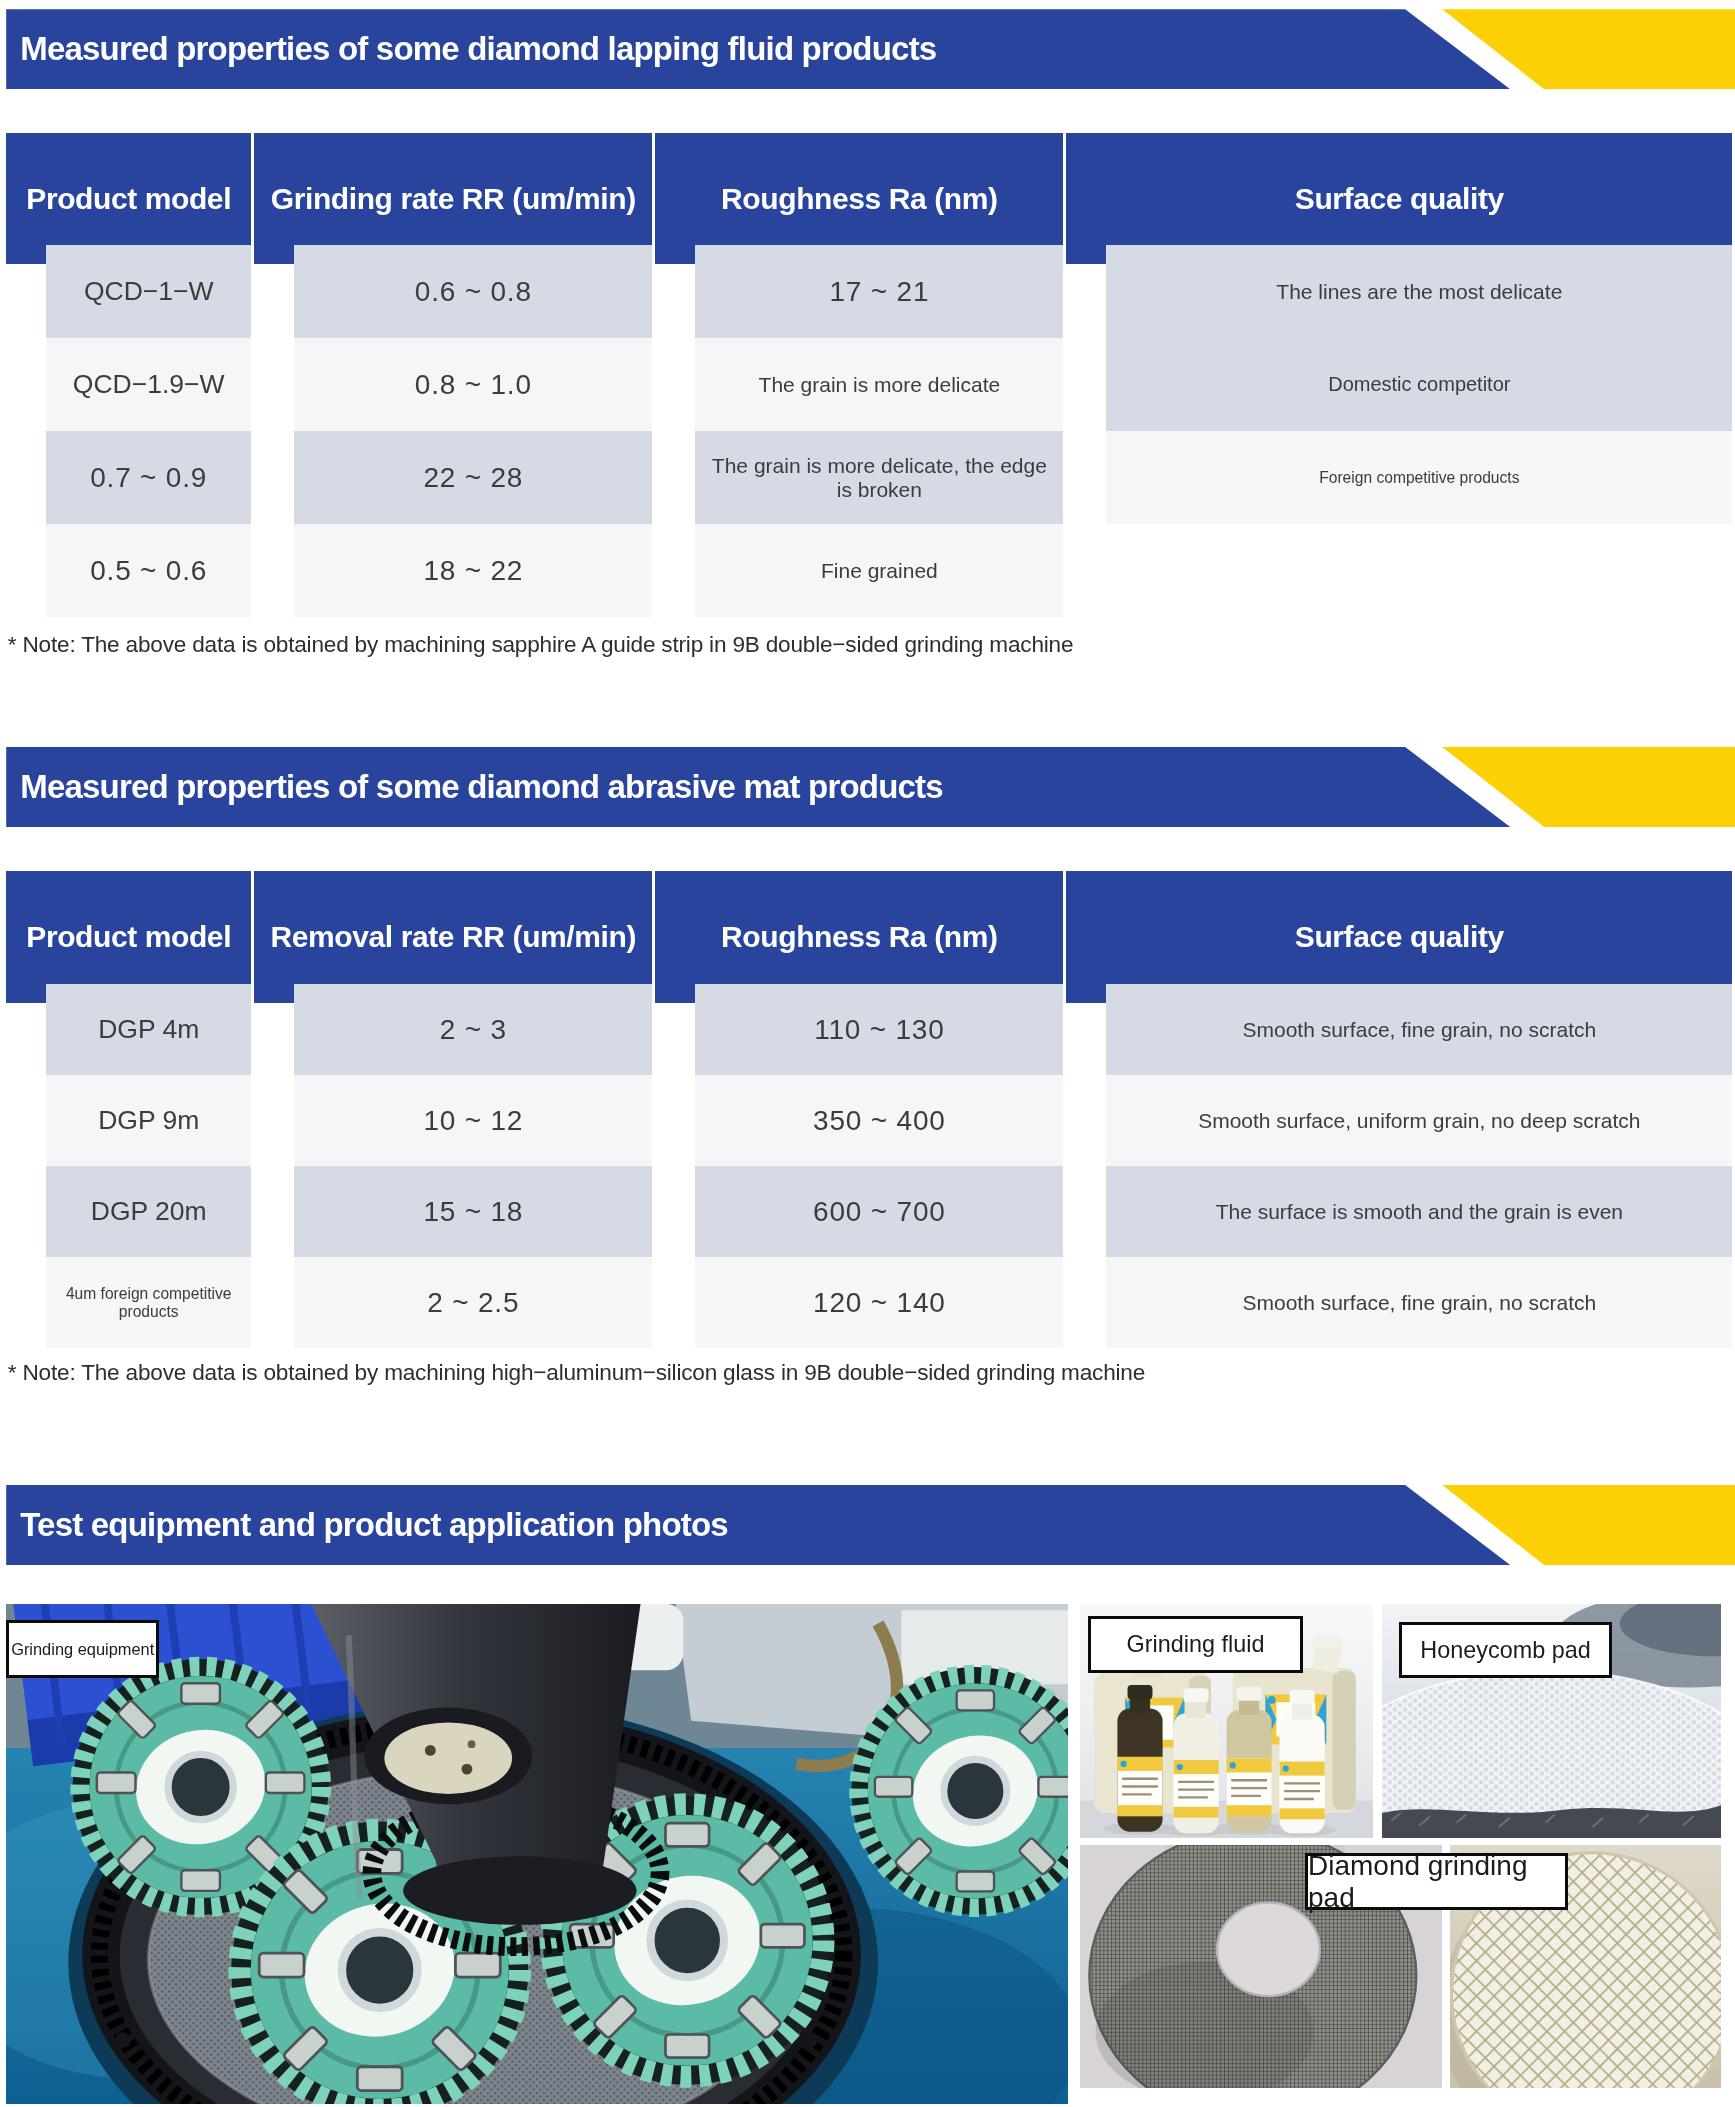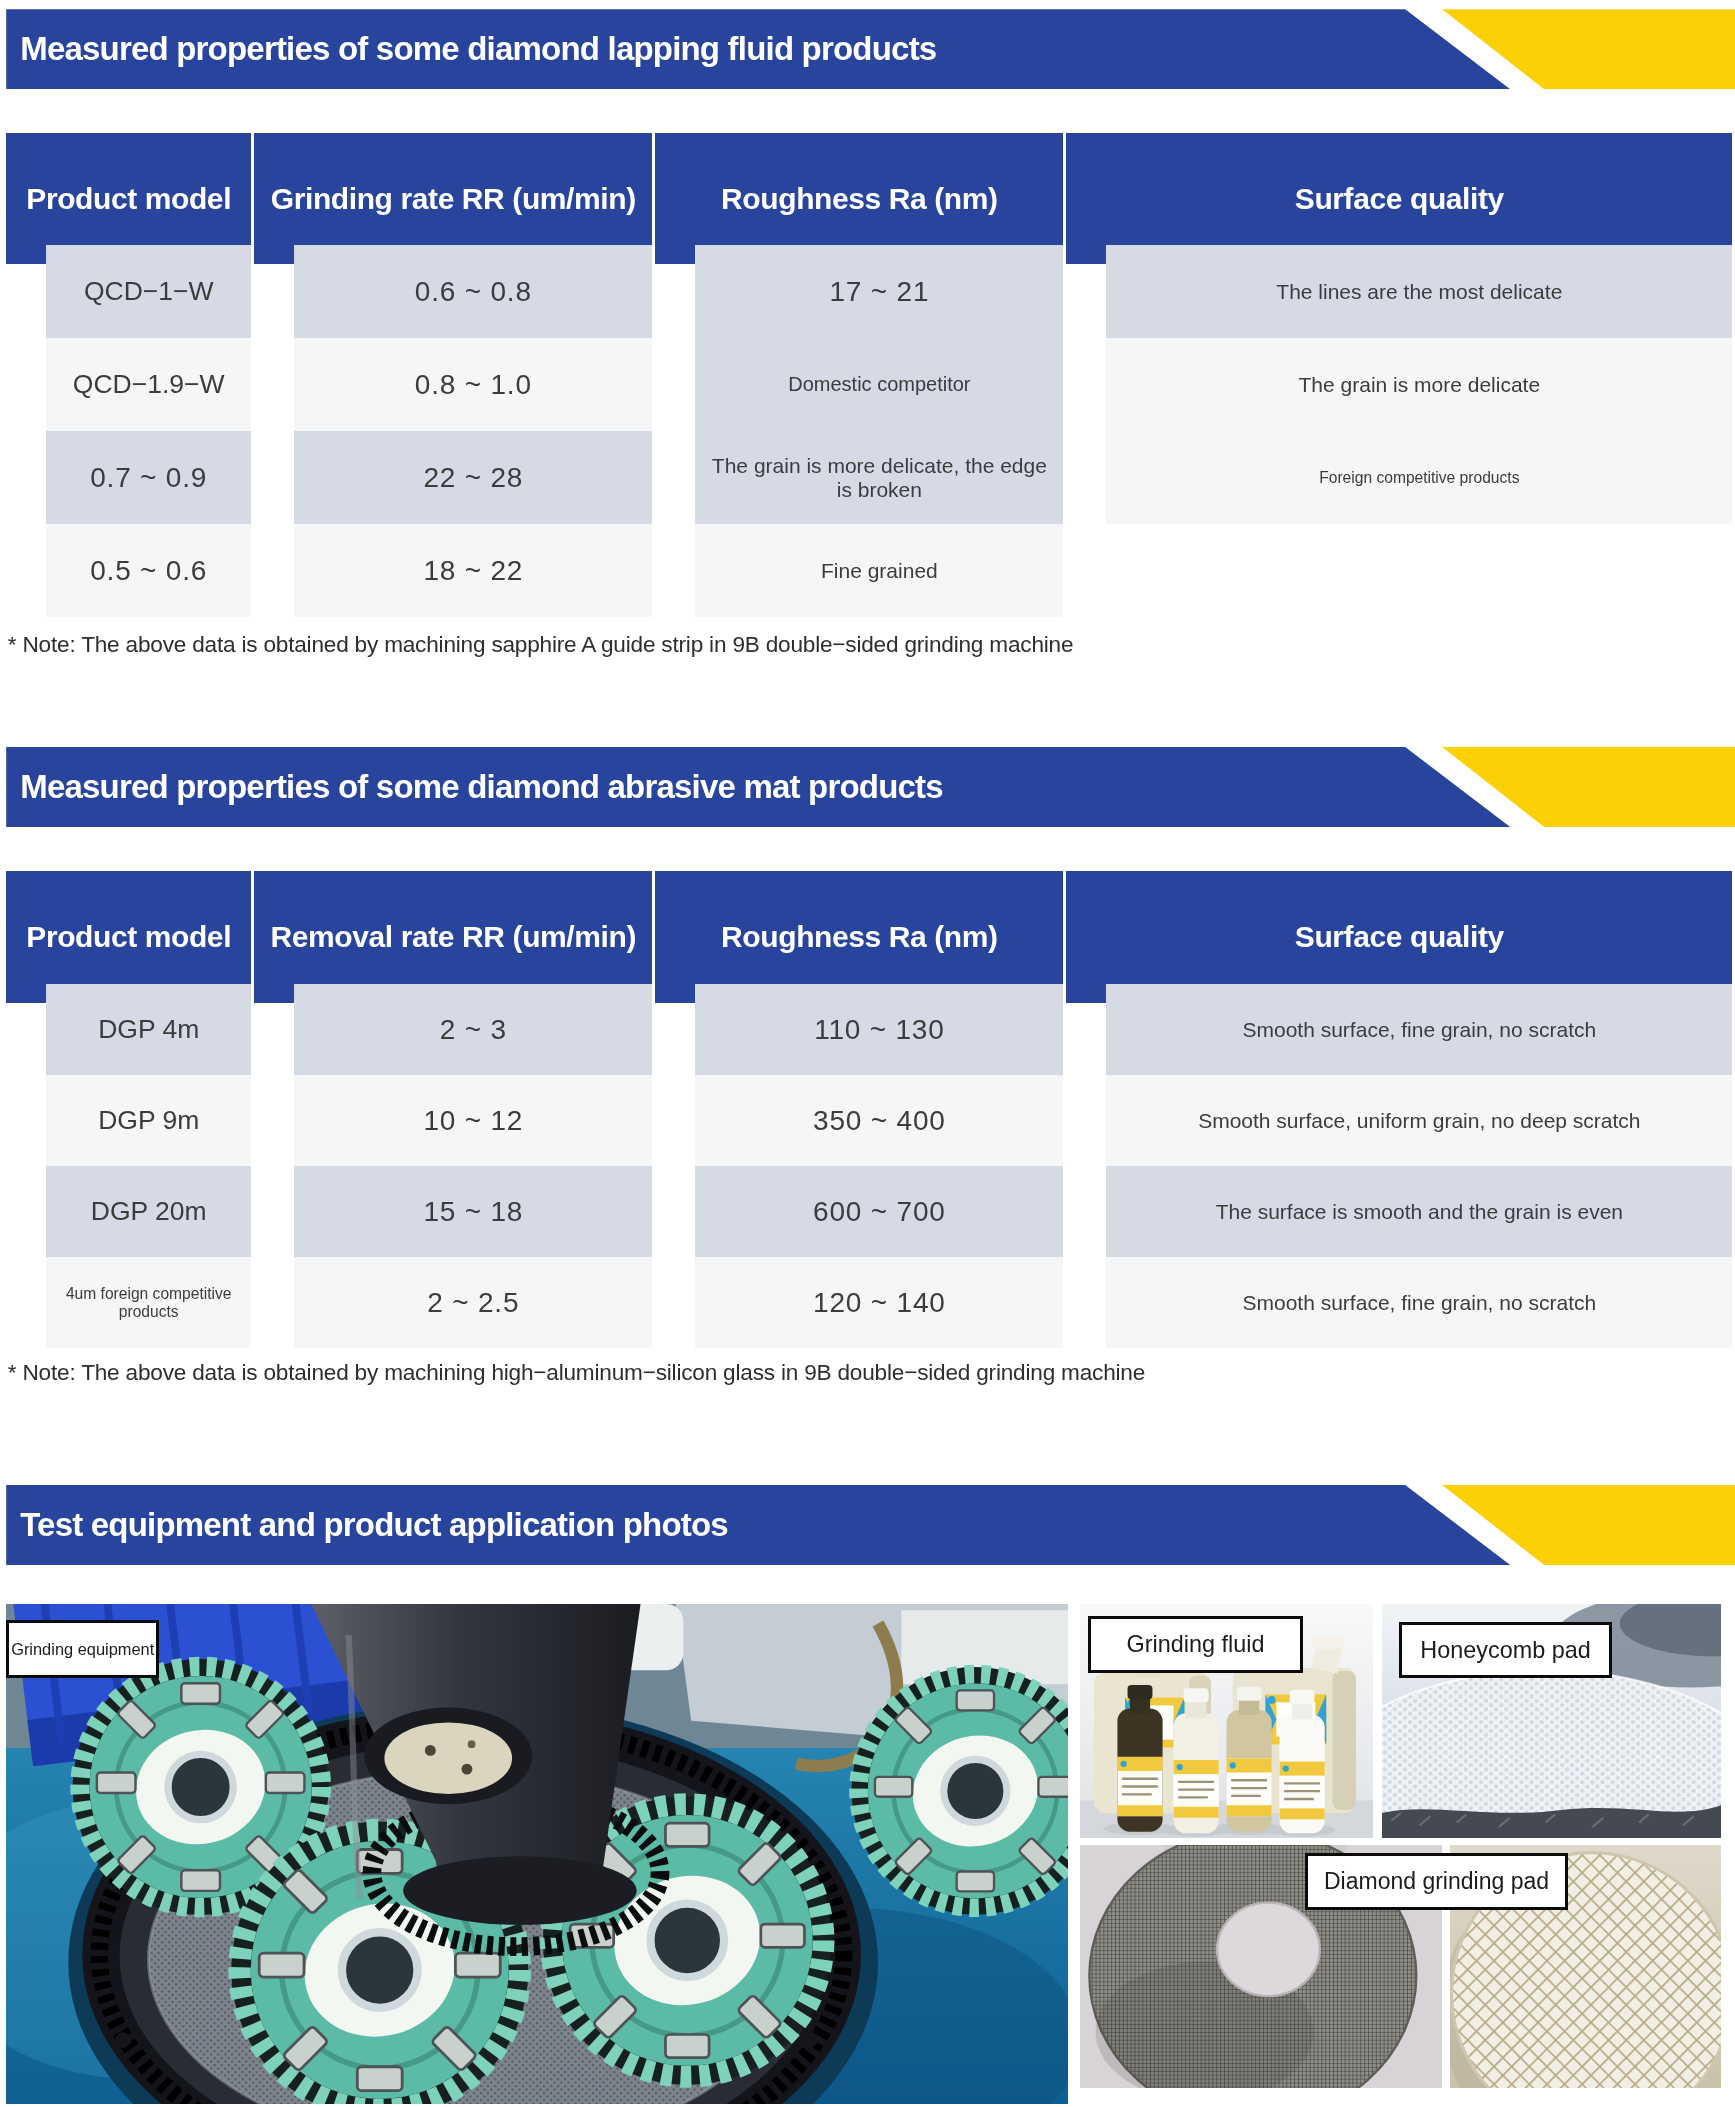--- a/index.html
+++ b/index.html
@@ -60,22 +60,22 @@
   <div class="hcell">Roughness Ra (nm)</div>
   <div class="hcell">Surface quality</div>
 </div>
 <div class="tbl-body t1" style="top:245px">
     <div class="cell c0 row-odd">QCD−1−W</div>
     <div class="cell c1 row-odd">0.6 ~ 0.8</div>
     <div class="cell c2 row-odd">17 ~ 21</div>
     <div class="cell c3 row-odd">The lines are the most delicate</div>
     <div class="cell c0 row-even">QCD−1.9−W</div>
     <div class="cell c1 row-even">0.8 ~ 1.0</div>
+    <div class="cell c3 row-even">The grain is more delicate</div>
     <div class="cell c0 row-odd sm">Domestic competitor</div>
-    <div class="cell c3 row-even">The grain is more delicate</div>
     <div class="cell c1 row-odd">0.7 ~ 0.9</div>
     <div class="cell c2 row-odd">22 ~ 28</div>
     <div class="cell c3 row-odd">The grain is more delicate, the edge is broken</div>
     <div class="cell c0 row-even xs">Foreign competitive products</div>
     <div class="cell c1 row-even">0.5 ~ 0.6</div>
     <div class="cell c2 row-even">18 ~ 22</div>
     <div class="cell c3 row-even">Fine grained</div>
   </div>
 <div class="note" style="top:632px">* Note: The above data is obtained by machining sapphire A guide strip in 9B double−sided grinding machine</div>
 
@@ -358,14 +358,14 @@
     <ellipse cx="182" cy="190" rx="180" ry="180" fill="#F1EEE3"></ellipse>
     <ellipse cx="182" cy="190" rx="180" ry="180" fill="url(#dmq)"></ellipse>
     <ellipse cx="182" cy="190" rx="180" ry="180" fill="none" stroke="#CFC6AE" stroke-width="4"></ellipse>
   </g>
 </svg>
 </div>
 
 <div class="photo-label" style="left:6.2px;top:1620px;width:153px;height:58px;font-size:16.4px">Grinding equipment</div>
 <div class="photo-label" style="left:1088px;top:1616px;width:215px;height:57px;font-size:23.4px">Grinding fluid</div>
 <div class="photo-label" style="left:1399px;top:1622px;width:213px;height:56px;font-size:23.4px">Honeycomb pad</div>
-<div class="photo-label" style="left:1305px;top:1853px;width:263px;height:57px;font-size:23px">Diamond grinding pad</div>
+<div class="photo-label" style="left:1305px;top:1853px;width:263px;height:57px;font-size:28px">Diamond grinding pad</div>
 
 
 </body></html>

